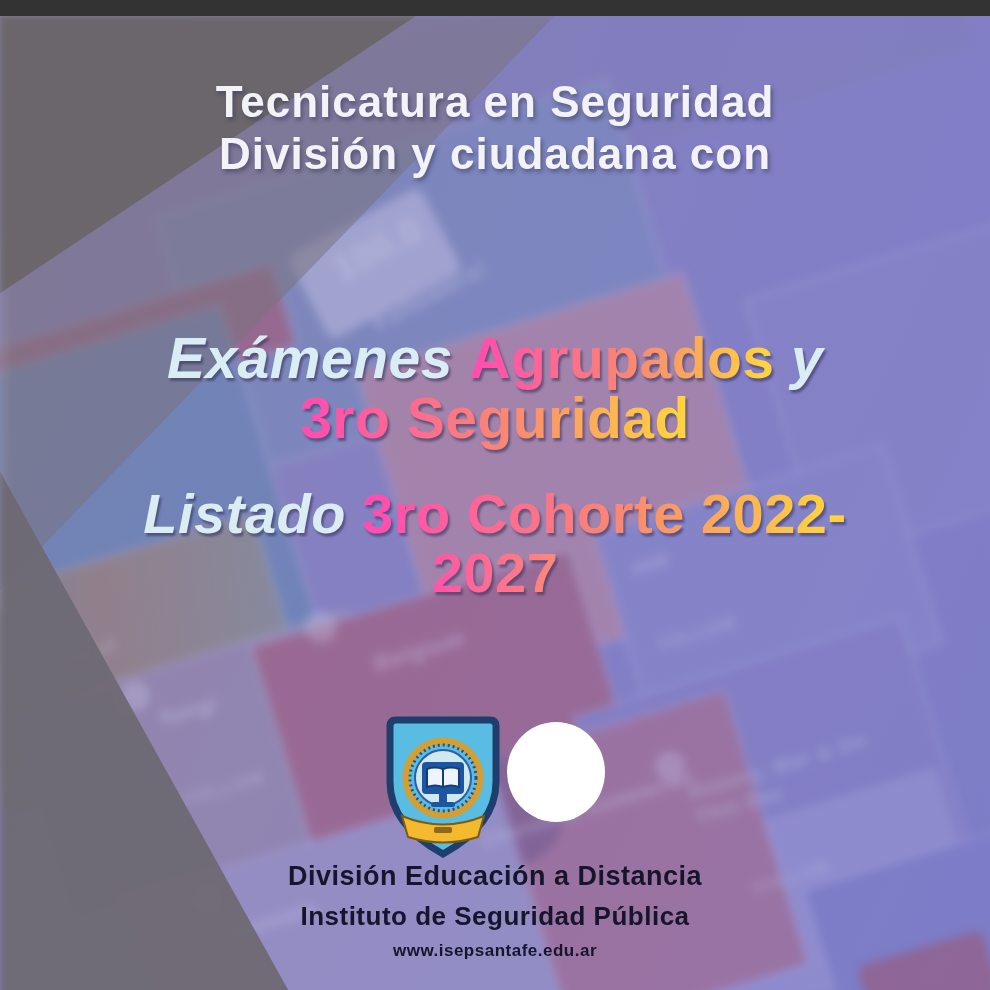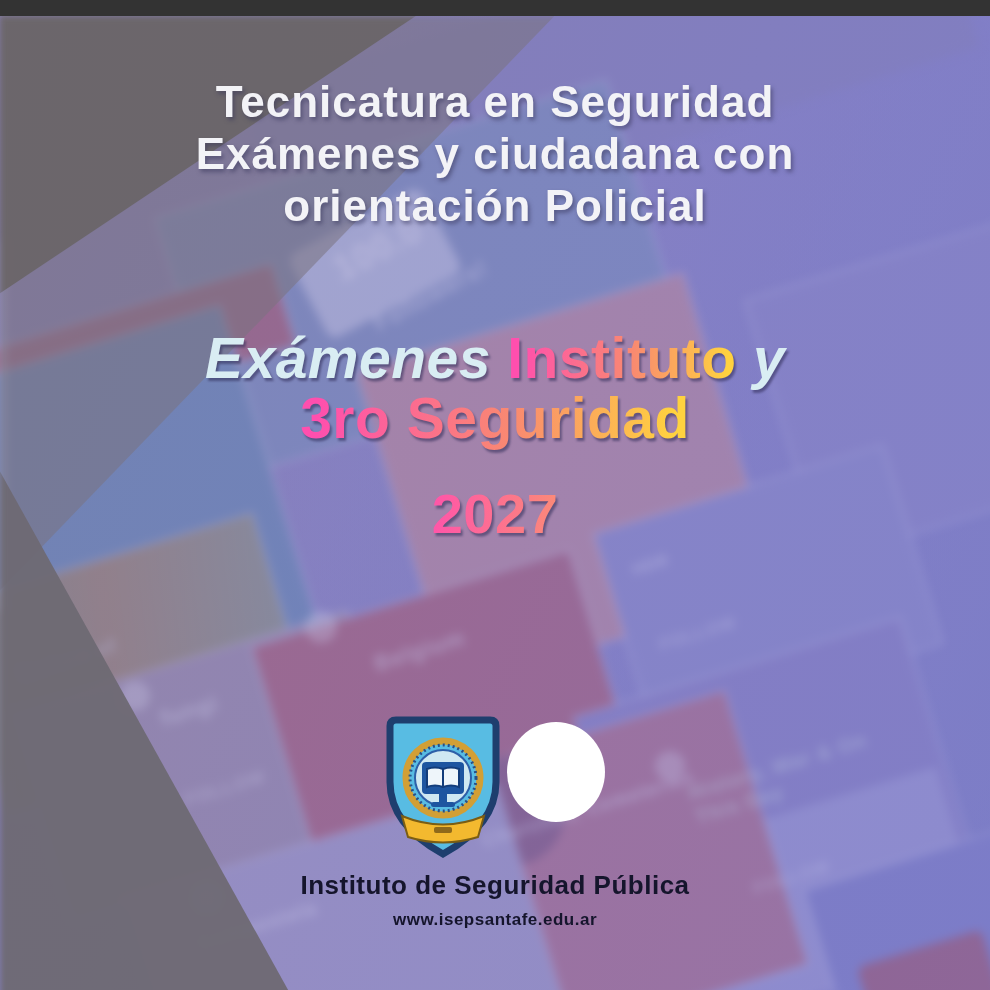--- a/index.html
+++ b/index.html
@@ -119,34 +119,36 @@
 
   <div class="bg-overlay"></div>
   <div class="bezel bezel-tl2"></div>
   <div class="bezel bezel-tl"></div>
   <div class="bezel bezel-bl"></div>
 
   <div class="content">
 
     <div class="title">
       <div>Tecnicatura en Seguridad</div>
-      <div>Exámenes y ciudadana con</div>
-      <div>orientación Policial</div>
+      <div>División y ciudadana con</div>
     </div>
 
     <div class="hl hl1">
       <div class="line">
-        <span class="seg-blue">Exámenes </span><span class="seg-grad">Instituto</span><span class="seg-blue"> y</span>
+        <span class="seg-blue">Exámenes </span><span class="seg-grad">Agrupados</span><span class="seg-blue"> y</span>
       </div>
       <div class="line">
         <span class="seg-grad">3ro Seguridad</span>
       </div>
     </div>
 
     <div class="hl hl2">
+      <div class="line">
+        <span class="seg-blue">Listado </span><span class="seg-grad">3ro Cohorte 2022-</span>
+      </div>
       <div class="line">
         <span class="seg-grad2">2027</span>
       </div>
     </div>
 
     <div class="logos">
       <svg class="shield" viewBox="0 0 114 144">
         <path d="M10 4 H104 Q110 4 110 10 V66 C110 100 86 122 57 138 C28 122 4 100 4 66 V10 Q4 4 10 4 Z" fill="#58bce3" stroke="#1e3e6e" stroke-width="7"></path>
         <circle cx="57" cy="62" r="37" fill="#58bce3" stroke="#d29f35" stroke-width="7"></circle>
         <circle cx="57" cy="62" r="33" fill="none" stroke="#27508a" stroke-width="3" stroke-dasharray="2 3"></circle>
@@ -156,18 +158,19 @@
         <line x1="57" y1="53" x2="57" y2="71" stroke="#123c7a" stroke-width="2"></line>
         <rect x="53" y="78" width="8" height="8" fill="#1d55a0"></rect>
         <rect x="45" y="86" width="24" height="5" rx="2.5" fill="#1d55a0"></rect>
         <path d="M16 100 Q57 117 98 100 L92 121 Q57 132 22 121 Z" fill="#f3b92f" stroke="#7a5d14" stroke-width="2"></path>
         <rect x="48" y="111" width="18" height="6" rx="2" fill="rgba(60,40,10,.55)"></rect>
       </svg>
       <div class="white-circle"></div>
     </div>
 
     <div class="footer">
+      <div class="l1">División Educación a Distancia</div>
       <div class="l2">Instituto de Seguridad Pública</div>
       <div class="l3">www.isepsantafe.edu.ar</div>
     </div>
 
   </div>
 </div>
 
 </body></html>

